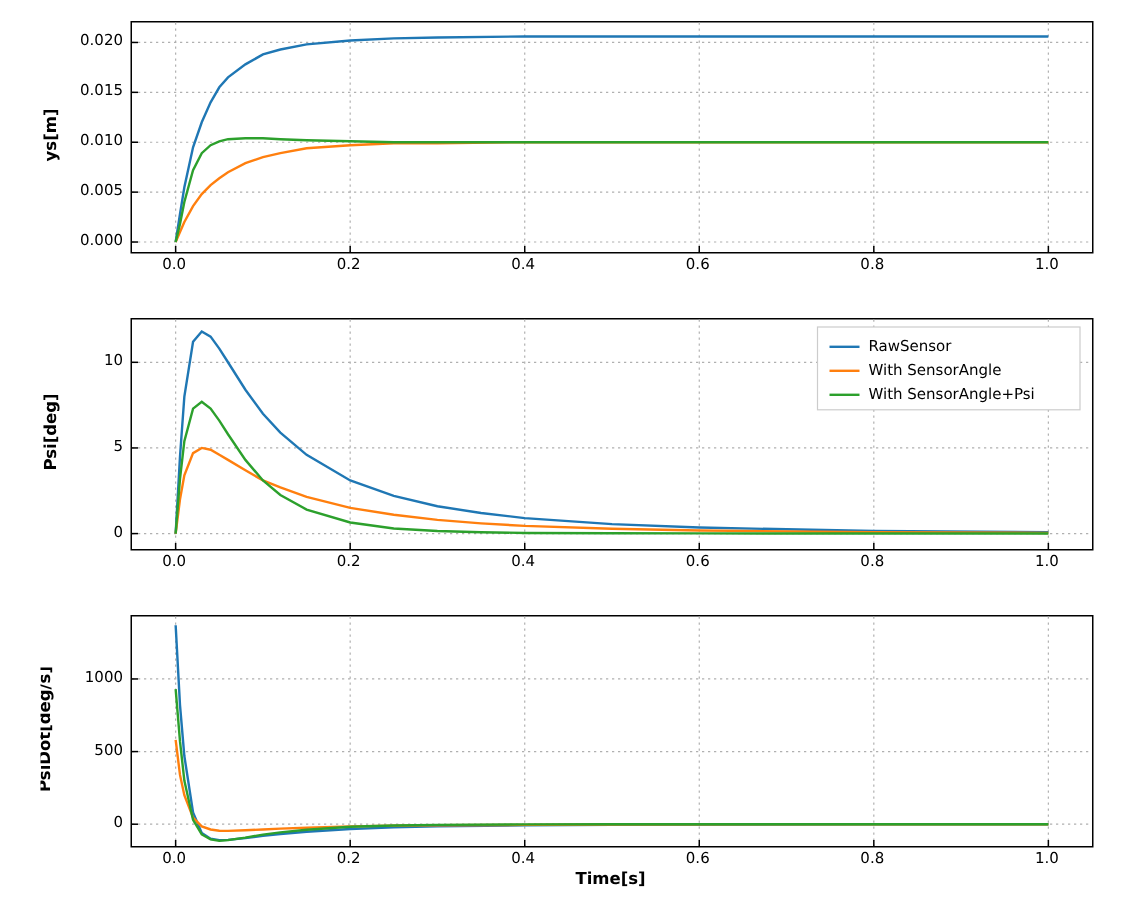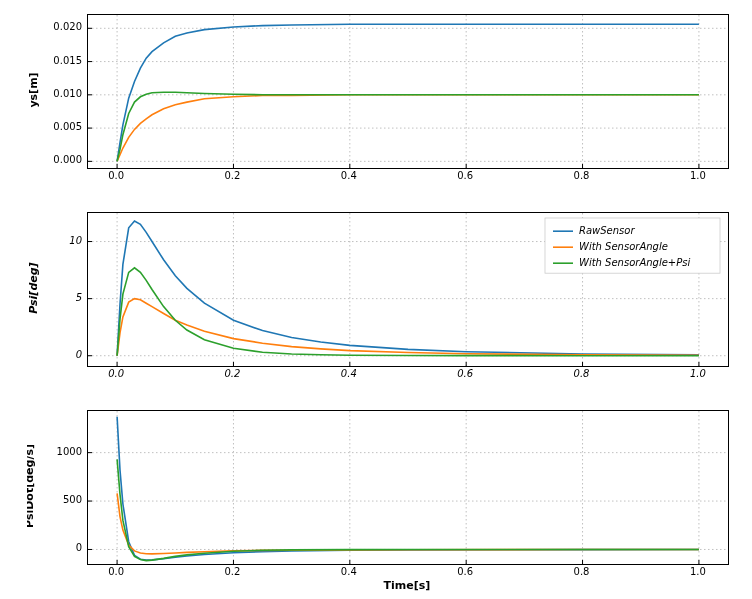--- a/index.html
+++ b/index.html
@@ -108,21 +108,21 @@
           <text x="29.090909090909093" y="12" text-anchor="middle" class="tick">0.0</text>
           <text x="145.45454545454544" y="12" text-anchor="middle" class="tick">0.2</text>
           <text x="261.8181818181818" y="12" text-anchor="middle" class="tick">0.4</text>
           <text x="378.18181818181813" y="12" text-anchor="middle" class="tick">0.6</text>
           <text x="494.5454545454545" y="12" text-anchor="middle" class="tick">0.8</text>
           <text x="610.9090909090909" y="12" text-anchor="middle" class="tick">1.0</text>
         </g>
     </svg>
   </div>
 
-  <div class="panel" style="top:212px; height:193px;font-style:italic;">
+  <div class="panel" style="top:212px; height:193px;">
     <svg class="plot-area" width="640" height="153">
       <g class="grid">
           <line x1="29.090909090909093" x2="29.090909090909093" y1="0" y2="153"></line>
           <line x1="145.45454545454544" x2="145.45454545454544" y1="0" y2="153"></line>
           <line x1="261.8181818181818" x2="261.8181818181818" y1="0" y2="153"></line>
           <line x1="378.18181818181813" x2="378.18181818181813" y1="0" y2="153"></line>
           <line x1="494.5454545454545" x2="494.5454545454545" y1="0" y2="153"></line>
           <line x1="610.9090909090909" x2="610.9090909090909" y1="0" y2="153"></line>
           <line x1="0" x2="640" y1="142.72388059701493" y2="142.72388059701493"></line>
           <line x1="0" x2="640" y1="85.63432835820896" y2="85.63432835820896"></line>

